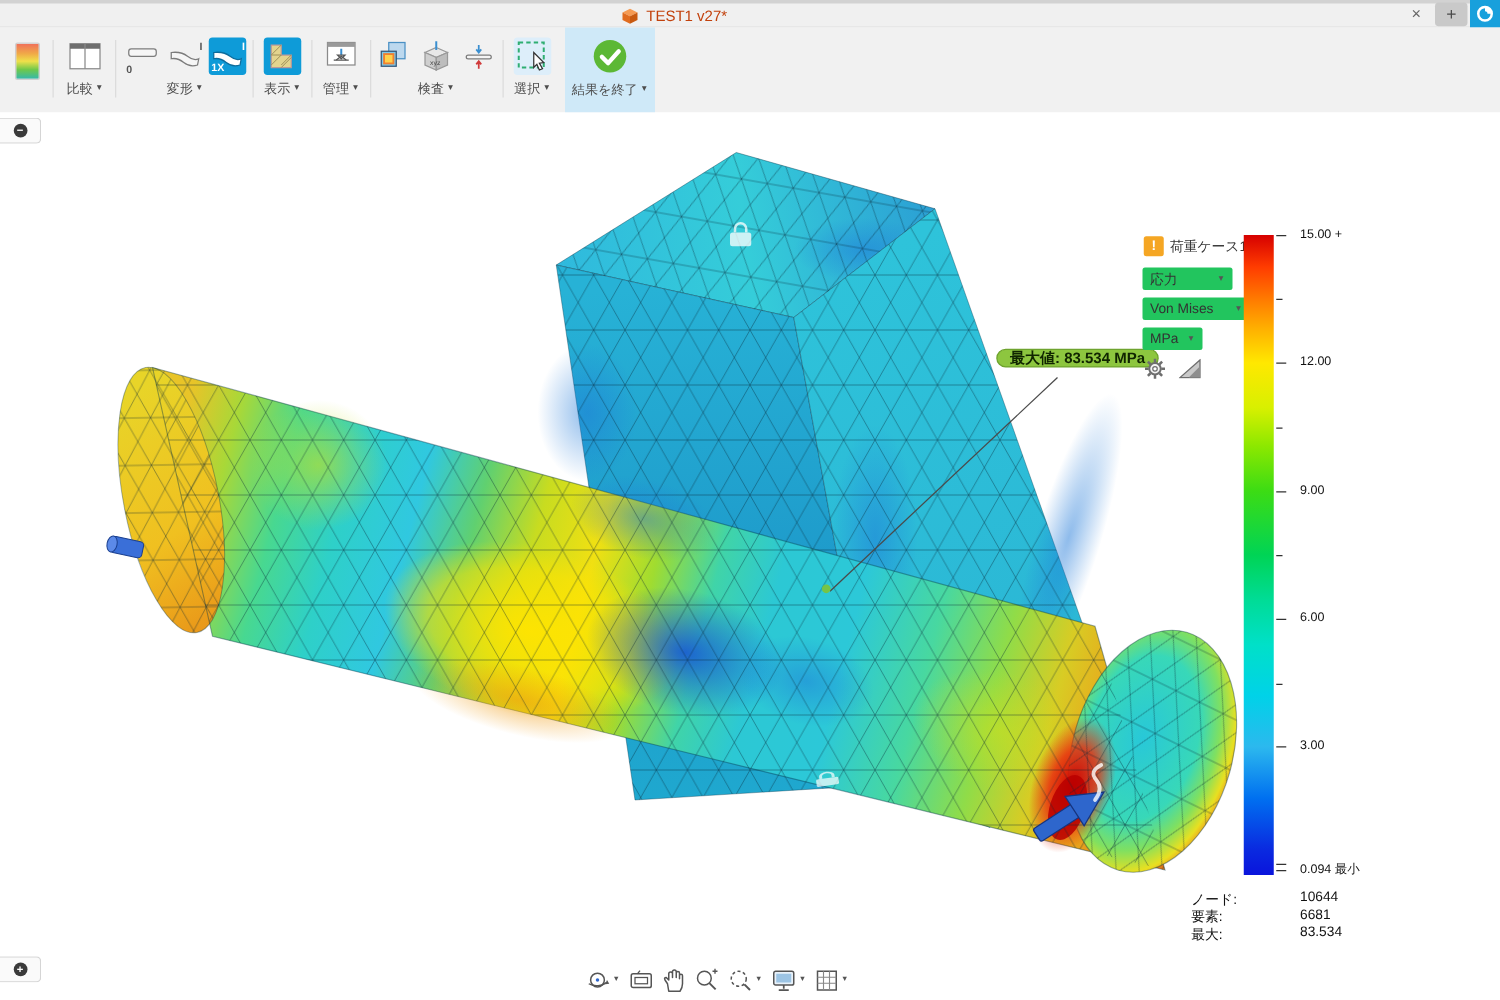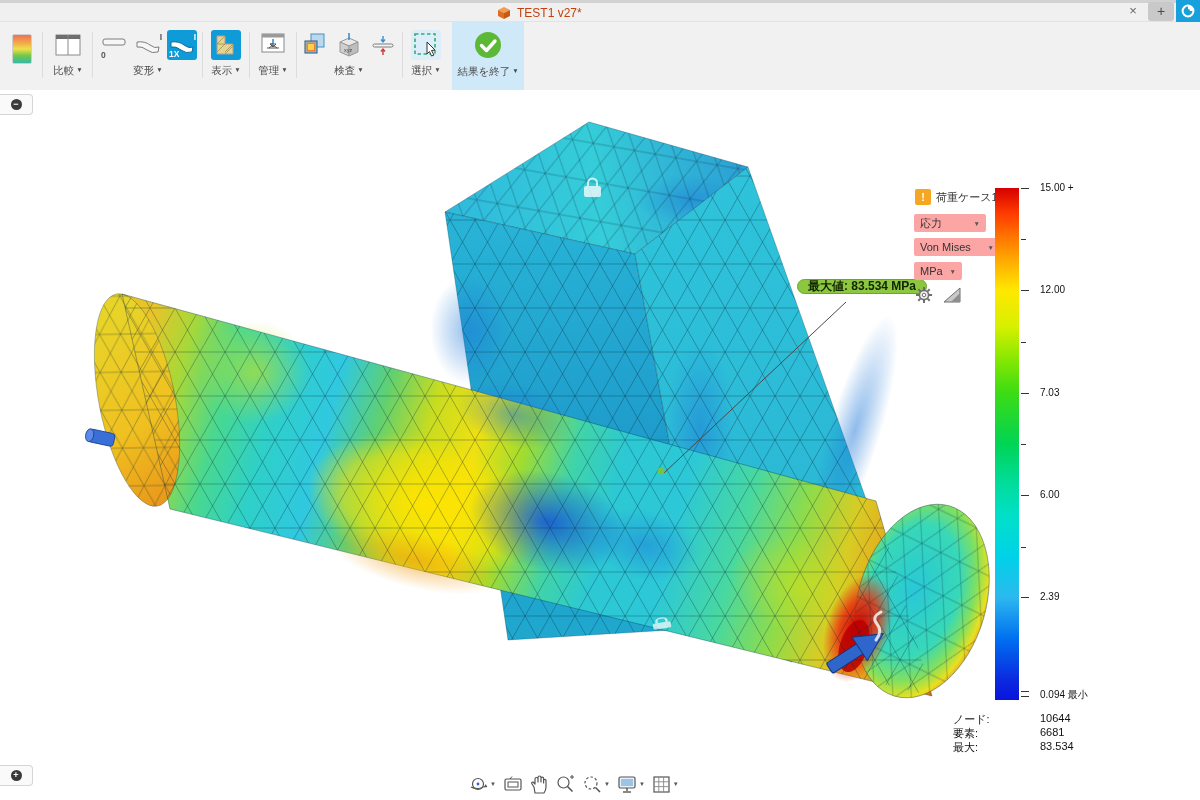--- a/index.html
+++ b/index.html
@@ -33,21 +33,21 @@
   
   .viewport { position:absolute; top:90px; left:0; right:0; bottom:0; background:#fff; }
   .scene { position:absolute; left:0; top:-90px; width:1200px; height:800px; }
 
   .edge-tab { position:absolute; width:33px; height:21px; background:#fafafa; border:1px solid #d5d5d5; border-left:none; border-radius:0 4px 4px 0; display:flex; align-items:center; justify-content:center; }
   .edge-glyph { width:11px; height:11px; border-radius:50%; background:#3a3a3a; color:#fff; font-size:9px; line-height:10px; text-align:center; font-weight:bold; }
 
   
   .lc-row { position:absolute; left:915px; top:99px; display:flex; align-items:center; gap:5px; font-size:11px; color:#333; }
   .warn-ic { width:16px; height:16px; background:#f5a623; border-radius:2px; color:#fff; font-weight:bold; font-size:11px; text-align:center; line-height:16px; }
-  .dropdown { position:absolute; left:914px; height:18px; background:#fca5a5; border-radius:2px; display:flex; align-items:center; justify-content:space-between; padding:0 6px; font-size:11px; color:#333; cursor:pointer; }
+  .dropdown { position:absolute; left:914px; height:18px; background:#22c55e; border-radius:2px; display:flex; align-items:center; justify-content:space-between; padding:0 6px; font-size:11px; color:#333; cursor:pointer; }
   .dropdown .car { font-size:6.5px; color:#555; margin-left:6px; }
   .legend-tools { position:absolute; left:915px; top:196px; display:flex; gap:10px; align-items:center; }
 
   
   .cbar { position:absolute; left:995px; top:98px; width:24px; height:512px;
     background:linear-gradient(180deg,#d60000 0%,#ff3c00 5%,#ff7a00 10%,#ffb400 15%,#ffe800 20%,#d8f000 27%,#8ce800 33%,#3cdc14 40%,#00d455 50%,#00dc96 57%,#00e0c8 64%,#00d2e8 72%,#2cb8ee 80%,#0070f0 88%,#0a2ae0 96%,#0a14dc 100%); }
   .ctick { position:absolute; left:1021px; height:1px; background:#333; }
   .ctick.major { width:8px; } .ctick.minor { width:5px; }
   .clabel { position:absolute; left:1040px; font-size:10px; color:#111; white-space:nowrap; }
   .stat-label { position:absolute; left:953px; font-size:11px; color:#111; }
@@ -424,23 +424,23 @@
     <div class="ctick major" style="top:303px"></div>
     <div class="ctick minor" style="top:354px"></div>
     <div class="ctick major" style="top:405px"></div>
     <div class="ctick minor" style="top:457px"></div>
     <div class="ctick major" style="top:507px"></div>
     <div class="ctick major" style="top:601px"></div>
     <div class="ctick major" style="top:606px"></div>
 
     <span class="clabel" style="top:92px">15.00 +</span>
     <span class="clabel" style="top:194px">12.00</span>
-    <span class="clabel" style="top:297px">7.03</span>
+    <span class="clabel" style="top:297px">9.00</span>
     <span class="clabel" style="top:399px">6.00</span>
-    <span class="clabel" style="top:501px">2.39</span>
+    <span class="clabel" style="top:501px">3.00</span>
     <span class="clabel" style="top:598px">0.094 最小</span>
 
     <span class="stat-label" style="top:622px">ノード:</span>
     <span class="stat-value" style="top:622px">10644</span>
     <span class="stat-label" style="top:636px">要素:</span>
     <span class="stat-value" style="top:636px">6681</span>
     <span class="stat-label" style="top:650px">最大:</span>
     <span class="stat-value" style="top:650px">83.534</span>
 
     <div class="navbar">

